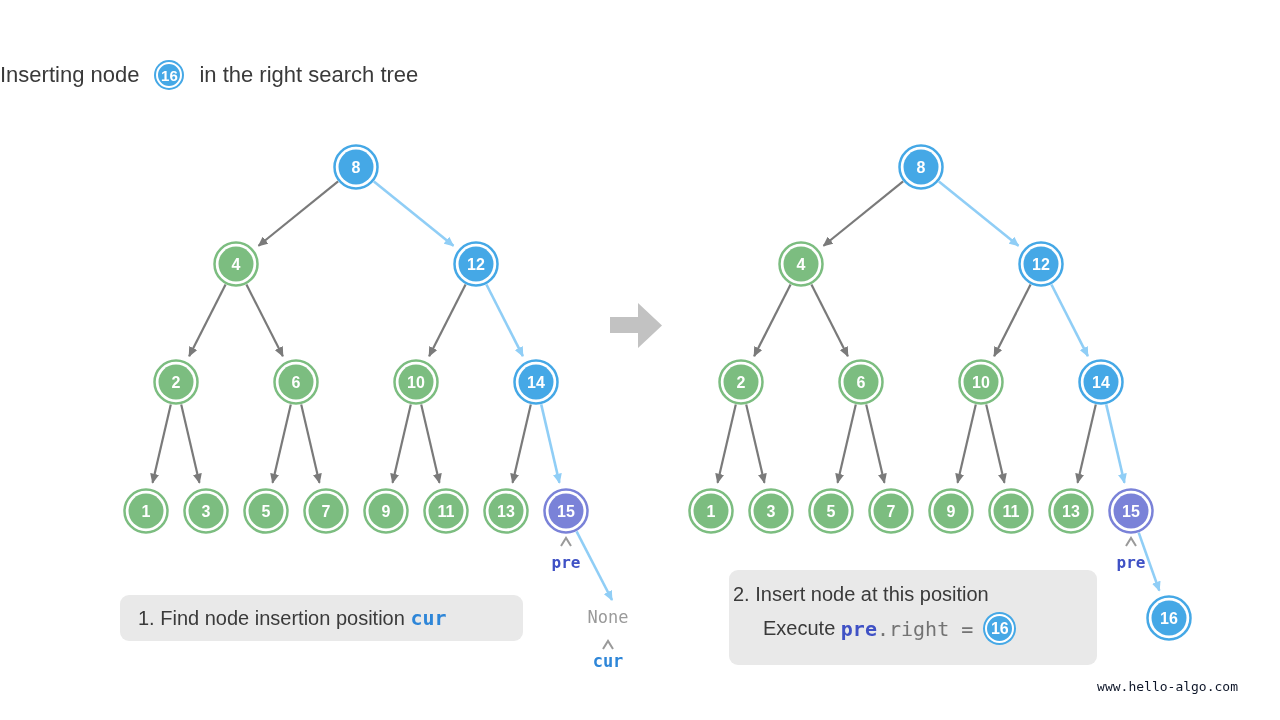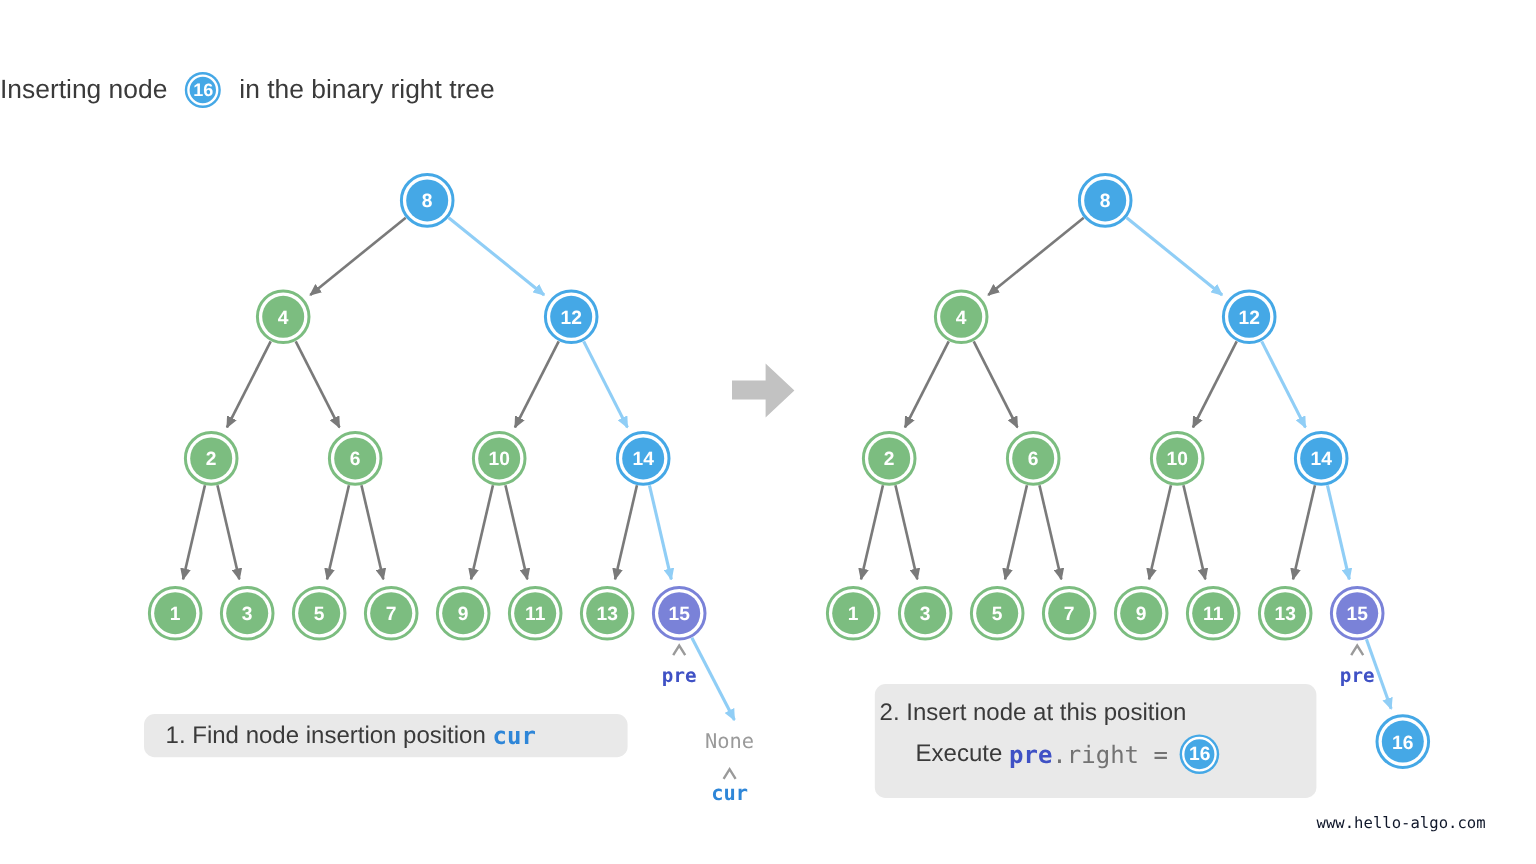--- a/index.html
+++ b/index.html
@@ -13,21 +13,21 @@
     color:var(--text-dark,#3A3A3A);}
   .node-inline{display:inline-flex;align-items:center;justify-content:center;
     width:26px;height:26px;border-radius:50%;
     background:var(--node-blue,#45A8E6);border:2px solid #fff;
     box-shadow:0 0 0 2px var(--node-blue,#45A8E6);
     color:#fff;font-weight:bold;font-size:15px;flex:0 0 auto;}
   .node-inline.big{width:29px;height:29px;font-size:16px;}
 
   .caption{position:absolute;background:var(--caption-bg,#E9E9E9);
     border-radius:9px;color:var(--text-dark,#3A3A3A);}
-  .caption-left{left:120px;top:595px;width:403px;height:36px;display:flex;
+  .caption-left{left:120px;top:595px;width:403px;height:46px;display:flex;
     align-items:center;padding-left:18px;font-size:20px;}
   .caption-left span{white-space:pre;}
   .caption-right{left:729px;top:570px;width:368px;height:95px;
     padding:13px 0 0 4px;font-size:20px;}
   .cap-line2{display:flex;align-items:center;margin-top:8px;margin-left:30px;}
   .cap-line2 span{white-space:pre;}
 
   .code{font-family:"DejaVu Sans Mono",monospace;font-weight:bold;}
   .blue-code{color:var(--label-blue,#2E86D8);}
   .indigo-code{color:var(--label-indigo,#3F51C5);}
@@ -41,21 +41,21 @@
 </head>
 <body>
 
 <div class="stage">
 
   <div class="title">
     <span>Inserting node</span>
     <span class="node-inline">
         <span>16</span>
       </span>
-    <span>in the binary right tree</span>
+    <span>in the right search tree</span>
   </div>
 
   <svg id="tree-svg" width="1280" height="720">
       <defs>
         <marker id="arrow-gray" markerWidth="10" markerHeight="9" refX="9" refY="4.5" orient="auto" markerUnits="userSpaceOnUse">
           <path d="M0,0 L10,4.5 L0,9 Z" fill="#7A7A7A"></path>
         </marker>
         <marker id="arrow-blue" markerWidth="10" markerHeight="9" refX="9" refY="4.5" orient="auto" markerUnits="userSpaceOnUse">
           <path d="M0,0 L10,4.5 L0,9 Z" fill="#90CEF6"></path>
         </marker>

